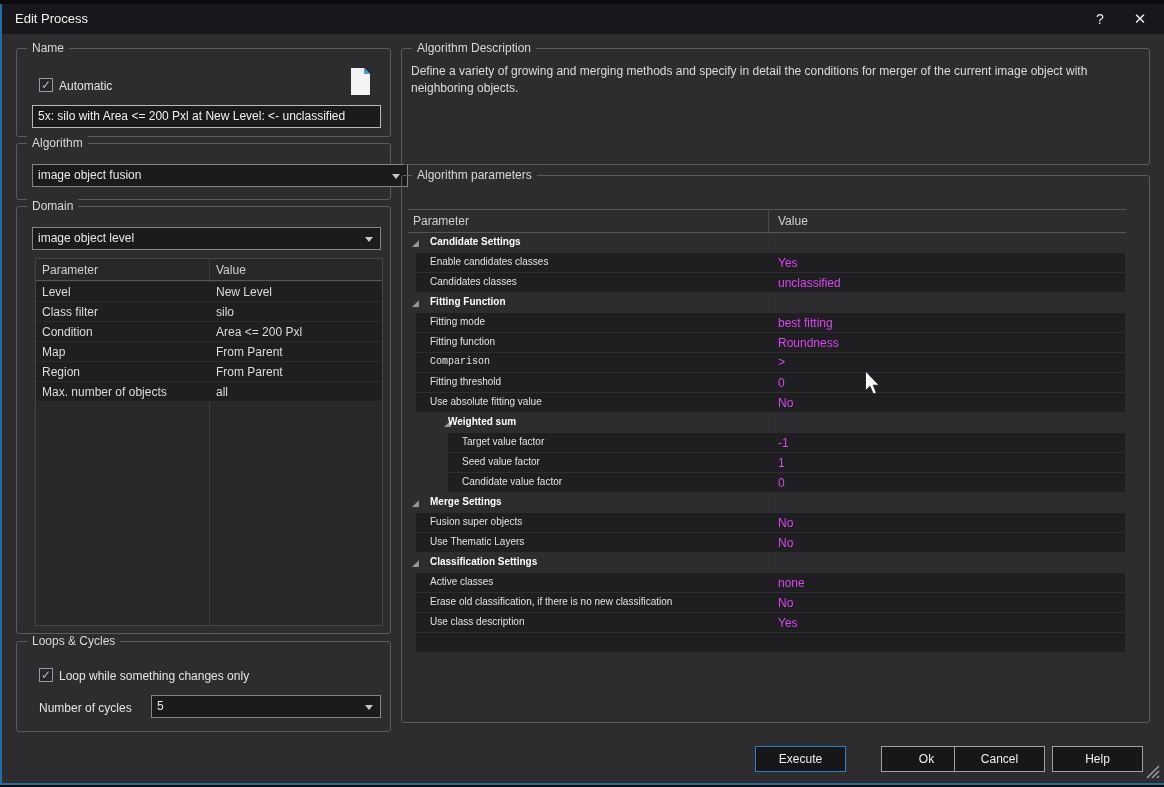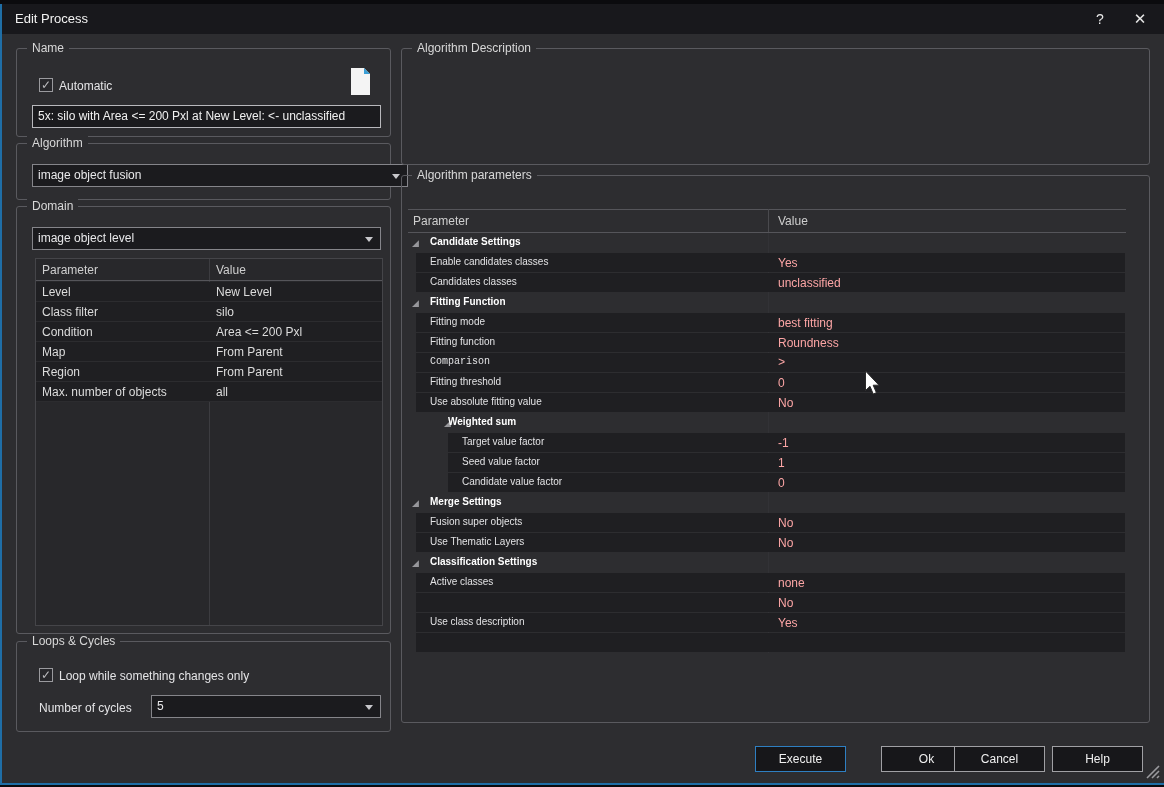--- a/index.html
+++ b/index.html
@@ -43,21 +43,21 @@
   .t-header .hcell{position:absolute;top:4px;font-size:12px;color:#cfcfcf;}
   .t-divider{position:absolute;top:0;bottom:0;width:1px;background:#3c3c40;}
   .d-row{position:absolute;left:0;right:0;height:20px;background:var(--row-band);
     border-bottom:1px solid #2c2c2f;}
   .d-row .cell{position:absolute;top:3px;font-size:12px;color:#dcdcdc;white-space:nowrap;}
   
   .p-rows{position:absolute;}
   .p-row{position:absolute;left:0;width:717px;height:20px;}
   .p-band{position:absolute;top:0;bottom:1px;right:0;background:var(--row-band);}
   .p-label{position:absolute;top:3px;font-size:10px;color:#e2e2e4;white-space:nowrap;}
-  .p-value{position:absolute;left:370px;top:3px;font-size:12px;color:#fca5a5;white-space:nowrap;}
+  .p-value{position:absolute;left:370px;top:3px;font-size:12px;color:#d946ef;white-space:nowrap;}
   .p-group-label{font-weight:bold;color:#ffffff;}
   .expander{position:absolute;top:5px;font-size:9px;color:#97979b;line-height:10px;}
   .p-colsep{position:absolute;width:1px;background:#323236;}
   
   .btn{position:absolute;width:91px;height:26px;background:#17171a;border:1px solid #a0a0a4;
     color:#f0f0f0;font-size:12px;text-align:center;line-height:24px;}
   .btn.focused{border:1px solid #2e7fc2;}
   .desc-text{position:absolute;left:9px;top:14px;right:12px;font-size:12px;line-height:17px;color:#dcdcdc;}
   .grip{position:absolute;right:4px;bottom:4px;}
   .cursor{position:absolute;pointer-events:none;}
@@ -139,20 +139,21 @@
     <span class="cb-label" style="left:42px;top:27px;">Loop while something changes only</span>
     <span class="cb-label" style="left:22px;top:59px;">Number of cycles</span>
     <div class="combo" style="left:134px;top:53px;width:230px;height:23px;">
       <span>5</span>
       <span class="arrow"></span>
     </div>
   </div>
 
   <div class="fieldset" style="left:399px;top:44px;width:749px;height:117px;">
     <span class="legend">Algorithm Description</span>
+    <div class="desc-text">Define a variety of growing and merging methods and specify in detail the conditions for merger of the current image object with neighboring objects.</div>
   </div>
 
   <div class="fieldset" style="left:399px;top:171px;width:749px;height:548px;">
     <span class="legend">Algorithm parameters</span>
     <div style="position:absolute;left:6px;top:33px;width:718px;height:1px;background:#55555a;"></div>
     <div style="position:absolute;left:6px;top:33px;width:718px;height:23px;">
       <span class="hcell" style="position:absolute;left:5px;top:5px;font-size:12px;color:#cfcfcf;">Parameter</span>
       <span class="hcell" style="position:absolute;left:370px;top:5px;font-size:12px;color:#cfcfcf;">Value</span>
       <div style="position:absolute;left:360px;top:0;bottom:0;width:1px;background:#4a4a4e;"></div>
     </div>
@@ -239,20 +240,21 @@
           <span class="expander" style="left: 4px;">◢</span>
           <span class="p-label p-group-label" style="left: 22px;">Classification Settings</span>
         </div>
         <div class="p-row" style="top: 340px;">
           <div class="p-band" style="left: 8px;"></div>
           <span class="p-label" style="left: 22px; text-align: center;">Active classes</span>
           <span class="p-value">none</span>
         </div>
         <div class="p-row" style="top: 360px;">
           <div class="p-band" style="left: 8px;"></div>
+          <span class="p-label" style="left: 22px;">Erase old classification, if there is no new classification</span>
           <span class="p-value">No</span>
         </div>
         <div class="p-row" style="top: 380px;">
           <div class="p-band" style="left: 8px;"></div>
           <span class="p-label" style="left: 22px;">Use class description</span>
           <span class="p-value">Yes</span>
         </div>
         <div class="p-row" style="top: 400px;">
           <div class="p-band" style="left: 8px;"></div>
         </div>

